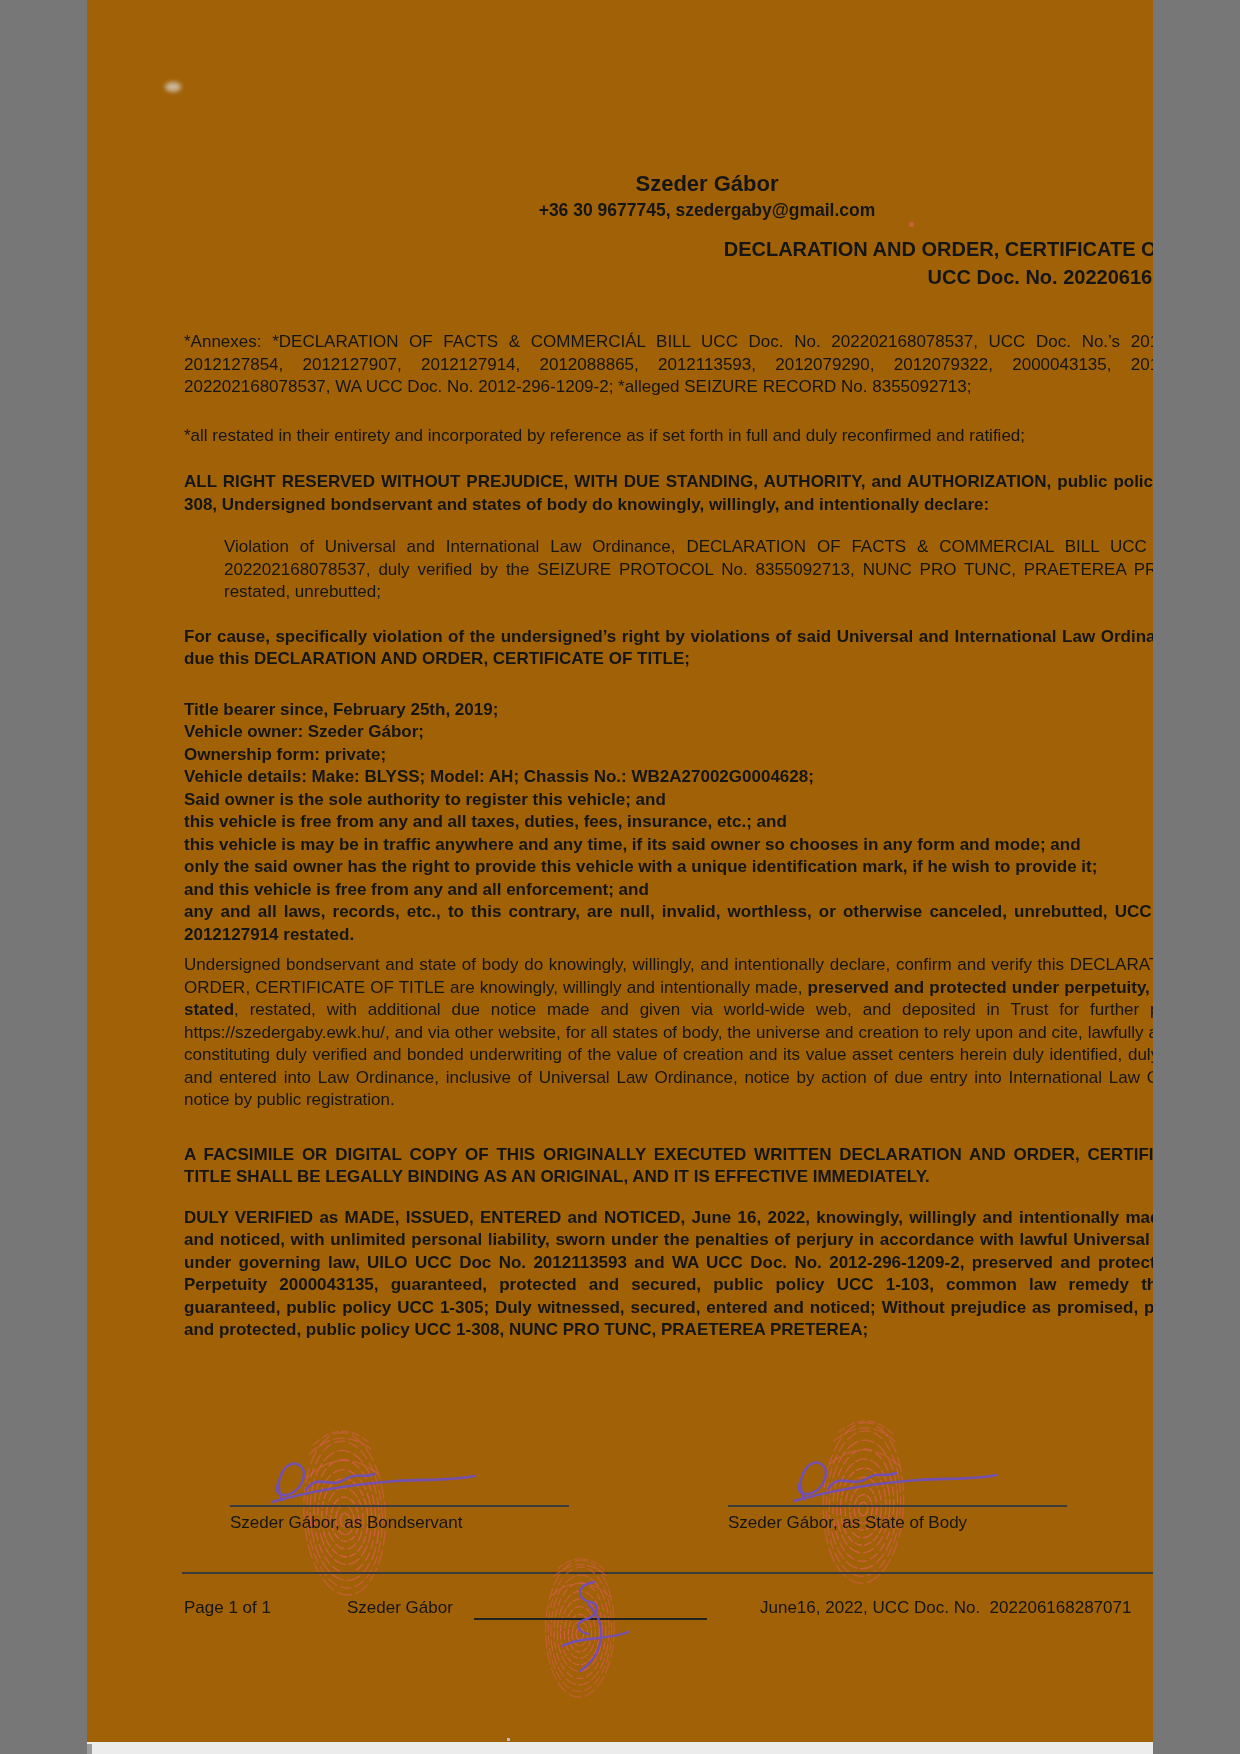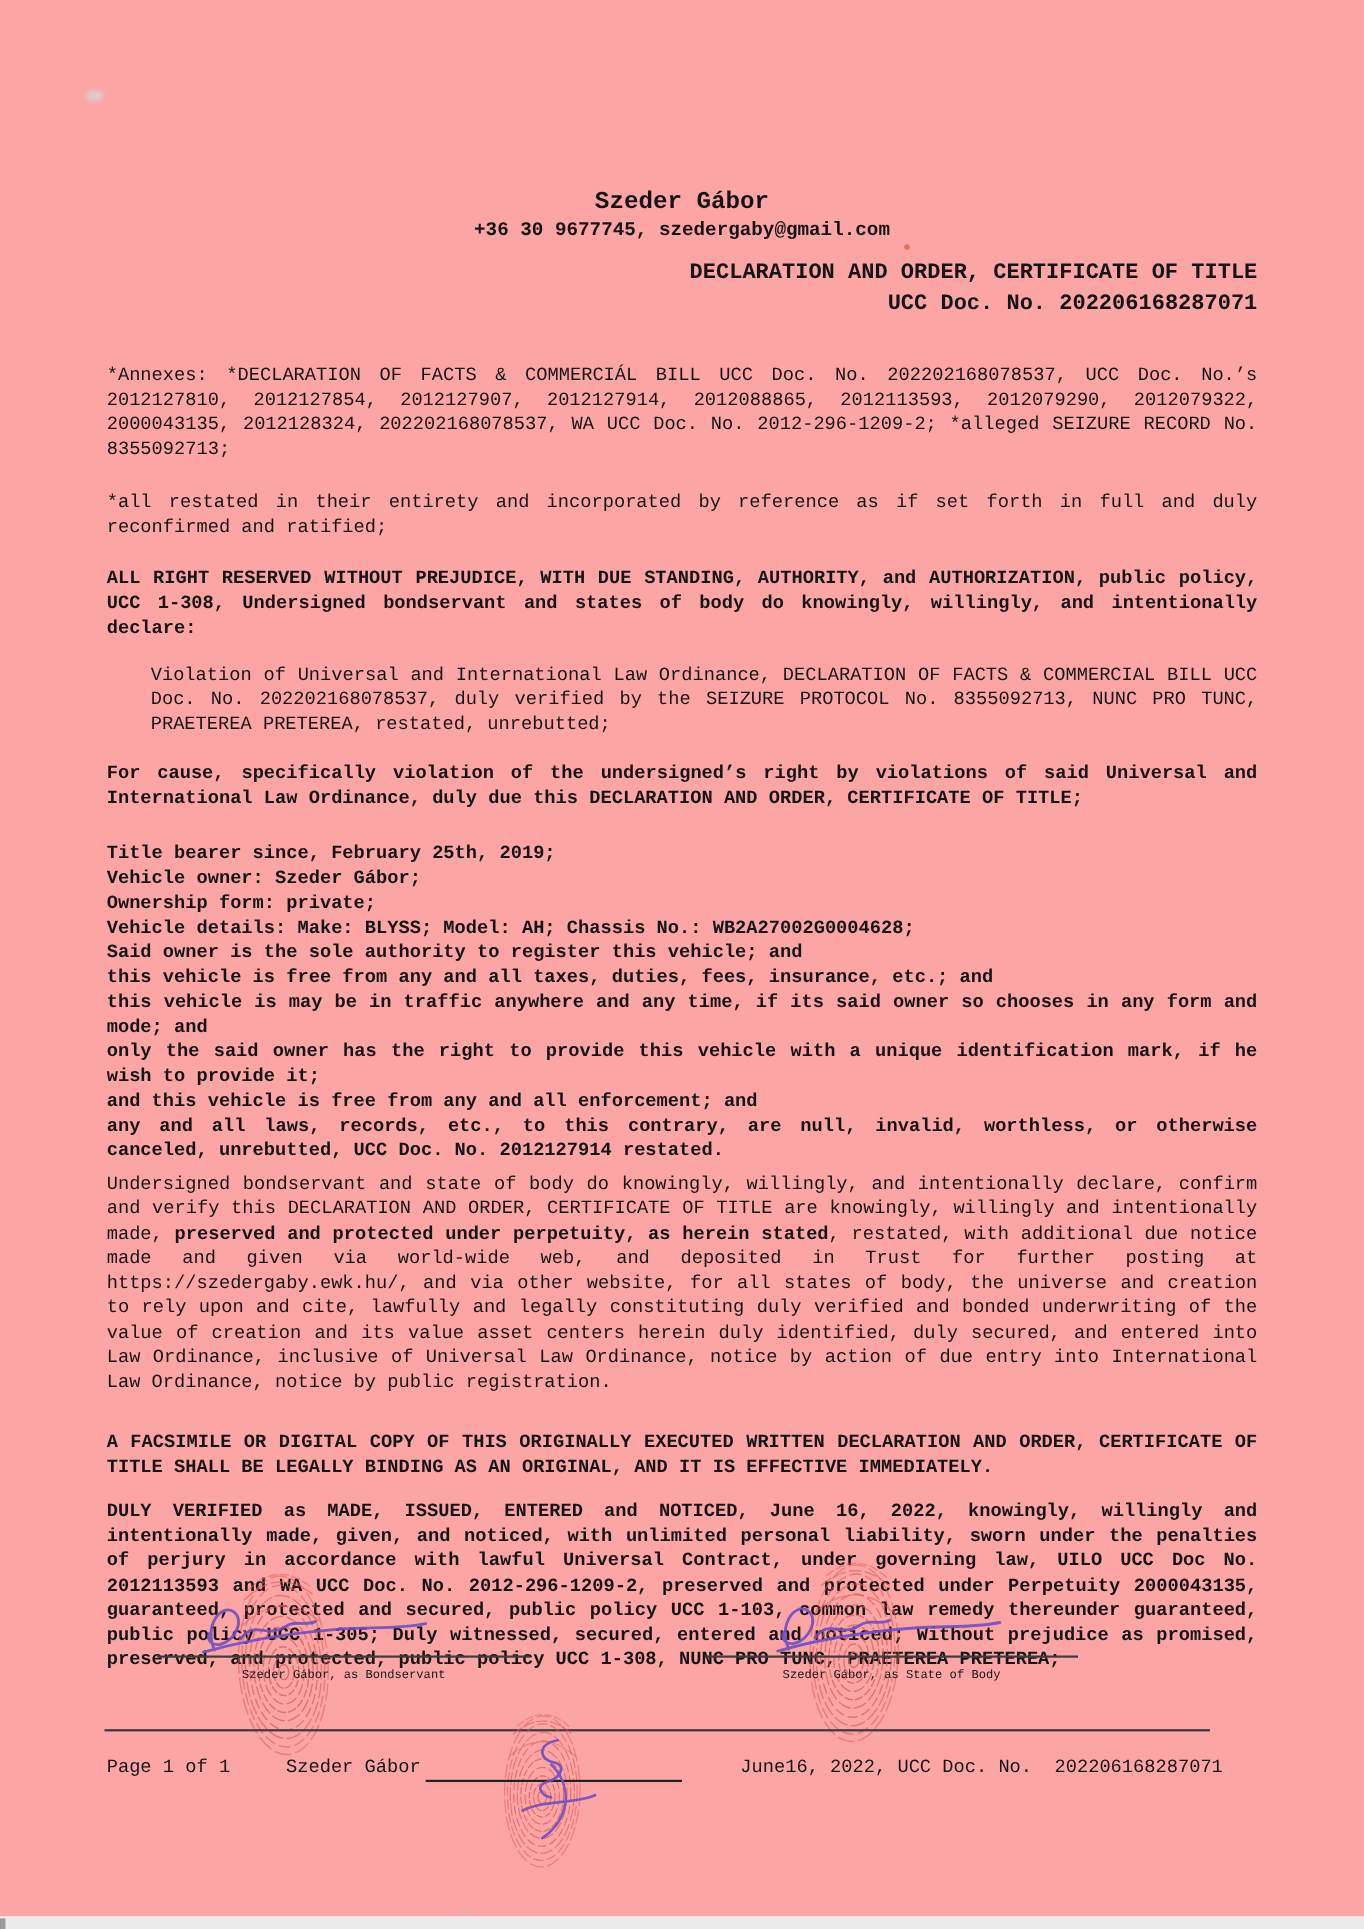--- a/index.html
+++ b/index.html
@@ -1,21 +1,21 @@
 <!DOCTYPE html>
 <html><head>
 <meta charset="utf-8">
 <style>
   html,body{margin:0;padding:0;background:#777;}
   .sheet{
     position:relative;
-    width:1240px;height:1754px;
-    background:#fca5a5;
+    width:1066px;height:1754px;
+    background:#a16207;
     overflow:hidden;
-    font-family:Liberation Mono, monospace;
+    font-family:Liberation Sans, sans-serif;
     color:#151515;
     margin:0 auto;
   }
   .content{
     position:absolute;left:97px;top:0;width:1046px;
   }
   .center{text-align:center;}
   .hdr-name{padding-top:170px;font-size:22px;font-weight:700;line-height:28px;}
   .hdr-line{font-size:17.5px;font-weight:700;line-height:25px;}
   .doc-title{margin-top:12px;font-size:20px;font-weight:700;line-height:28px;text-align:right;}
@@ -27,21 +27,21 @@
   .mt-violation{margin-top:20px;margin-left:40px;}
   .mt-forcause{margin-top:22px;}
   .mt-decl{margin-top:28px;}
   .mt-undersigned{margin-top:8px;}
   .mt-facsimile{margin-top:32px;}
   .mt-duly{margin-top:18px;}
 
   .bottom-group{position:absolute;left:97px;top:1420px;width:1046px;}
   .fp{position:absolute;z-index:0;}
   .sig-line{position:absolute;height:0;border-top:2px solid #3c3c3c;z-index:1;}
-  .sig-label{position:absolute;font-size:11px;line-height:22px;text-align:center;z-index:1;}
+  .sig-label{position:absolute;font-size:17px;line-height:22px;z-index:1;}
   .sig-ink{position:absolute;z-index:2;}
   .divider{position:absolute;left:-2px;top:152px;width:1005px;border-top:2px solid #3a3a3a;}
   .footer-row{position:absolute;left:0;top:176px;width:1046px;height:40px;font-size:17px;}
   .footer-item{position:absolute;top:0;line-height:24px;white-space:pre;}
   .artifact-dot{position:absolute;width:5px;height:5px;border-radius:50%;background:#d4604f;opacity:.8;}
   .smudge{position:absolute;left:78px;top:82px;width:16px;height:10px;background:#d9d9d9;border-radius:50%;filter:blur(2px);opacity:.7;}
   .scan-strip{position:absolute;left:0;top:1742px;width:1240px;height:12px;background:#ececec;}
   .scan-tick{position:absolute;left:0;top:1744px;width:5px;height:10px;background:#9a9a9a;}
   .scan-dash{position:absolute;left:420px;top:1738px;width:3px;height:3px;background:#bdbdbd;}
 </style>

